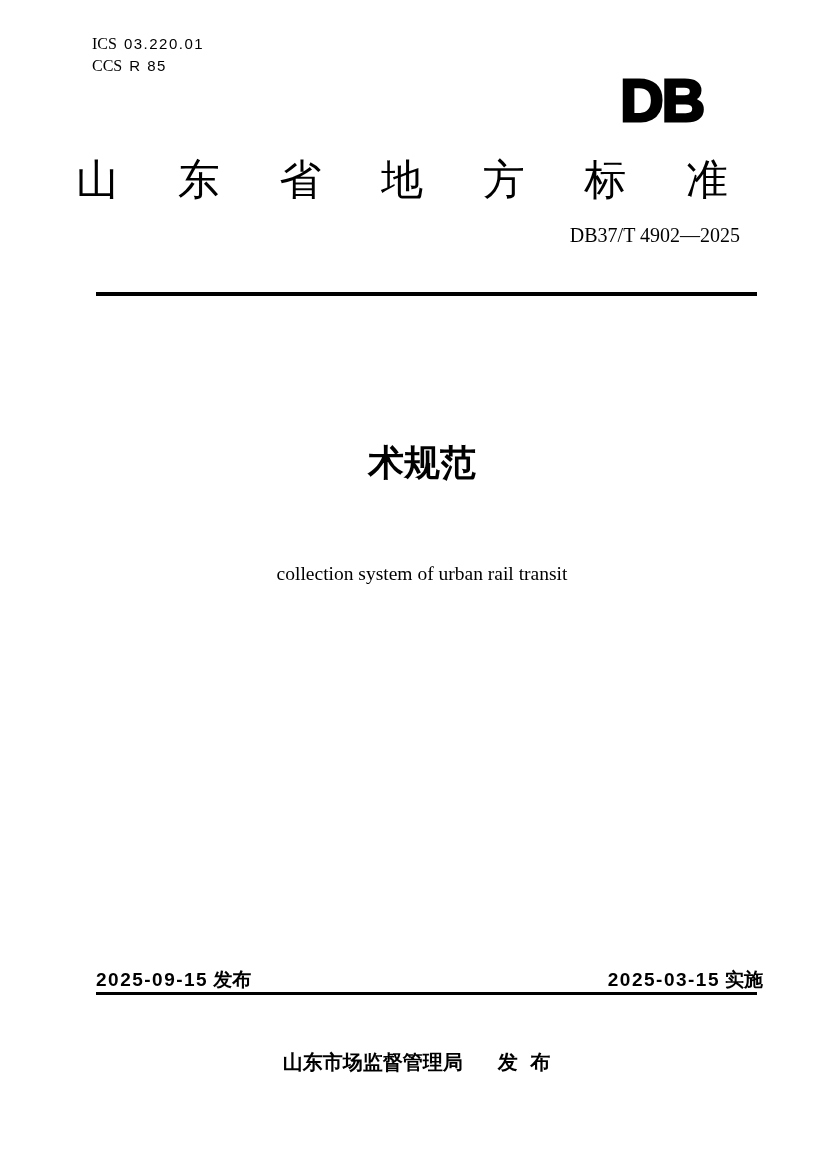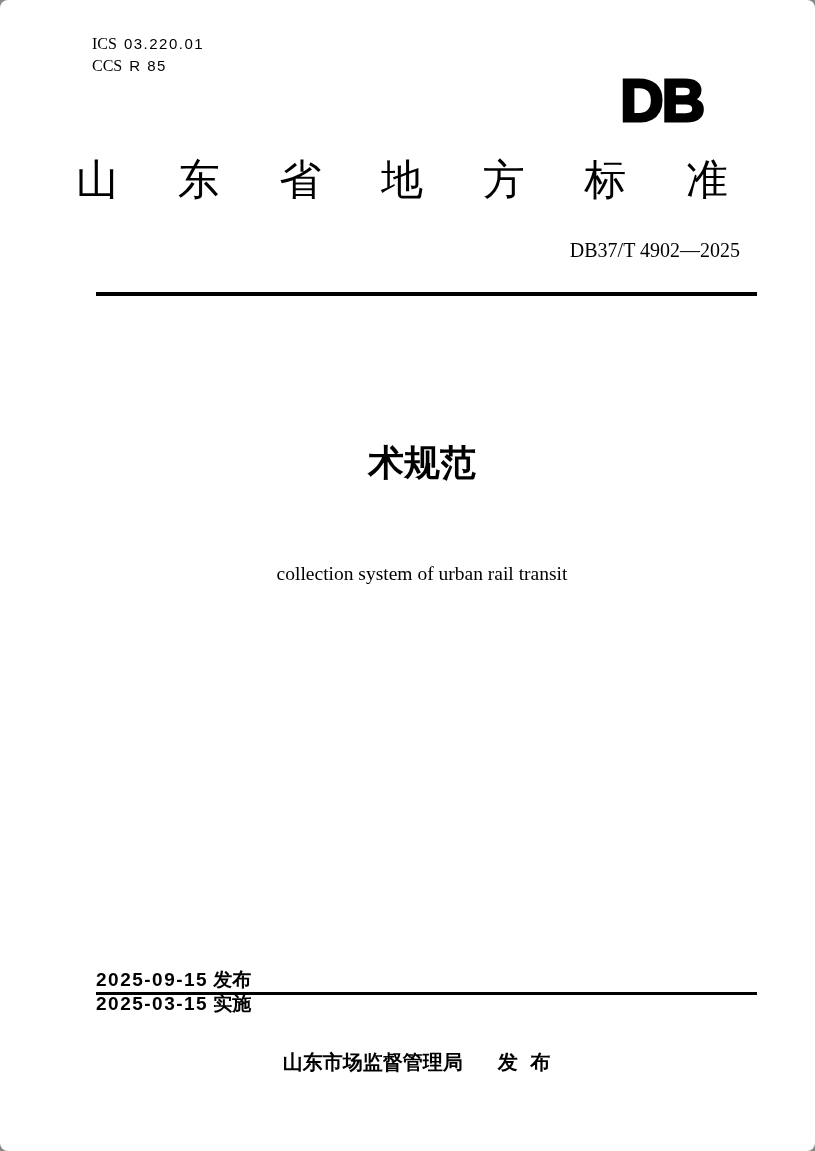--- a/index.html
+++ b/index.html
@@ -5,21 +5,20 @@
   html, body { margin: 0; padding: 0; background: #888; }
   .page {
     position: relative;
     width: 815px;
     height: 1151px;
     margin: 0 auto;
     background: #ffffff;
     color: #000000;
     font-family: "Liberation Sans", "DejaVu Sans", sans-serif;
     overflow: hidden;
-    border-radius: 8px;
   }
 
   
   .ics-block {
     position: absolute;
     left: 92px;
     top: 33px;
     line-height: 22px;
     white-space: nowrap;
   }
@@ -69,21 +68,21 @@
     line-height: 50px;
     text-align: justify;
     text-align-last: justify;
     white-space: nowrap;
   }
 
   
   .std-number {
     position: absolute;
     right: 75px;
-    top: 238px;
+    top: 223px;
     font-family: "Liberation Serif", "DejaVu Serif", serif;
     font-size: 20px;
     line-height: 24px;
     white-space: nowrap;
   }
 
   .rule { position: absolute; background: #000; }
   .rule-top    { left: 96px; top: 292px; width: 661px; height: 4px; }
   .rule-bottom { left: 96px; top: 992px; width: 661px; height: 3px; }
 
@@ -116,21 +115,20 @@
     position: absolute;
     left: 96px;
     top: 968px;
     width: 667px;
     display: flex;
     justify-content: space-between;
     font-weight: bold;
     font-size: 19px;
     line-height: 24px;
     white-space: nowrap;
-    flex-direction: column;
   }
   .date-num { letter-spacing: 1.5px; }
   .date-label { margin-left: 5px; }
 
   
   .publisher-row {
     position: absolute;
     left: 9px;
     top: 1049px;
     width: 815px;

